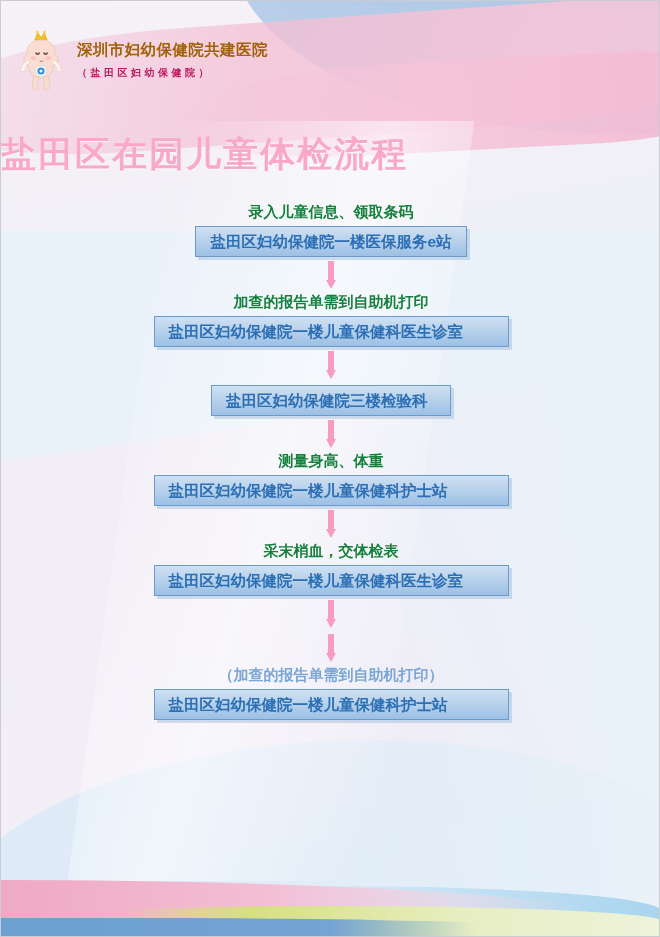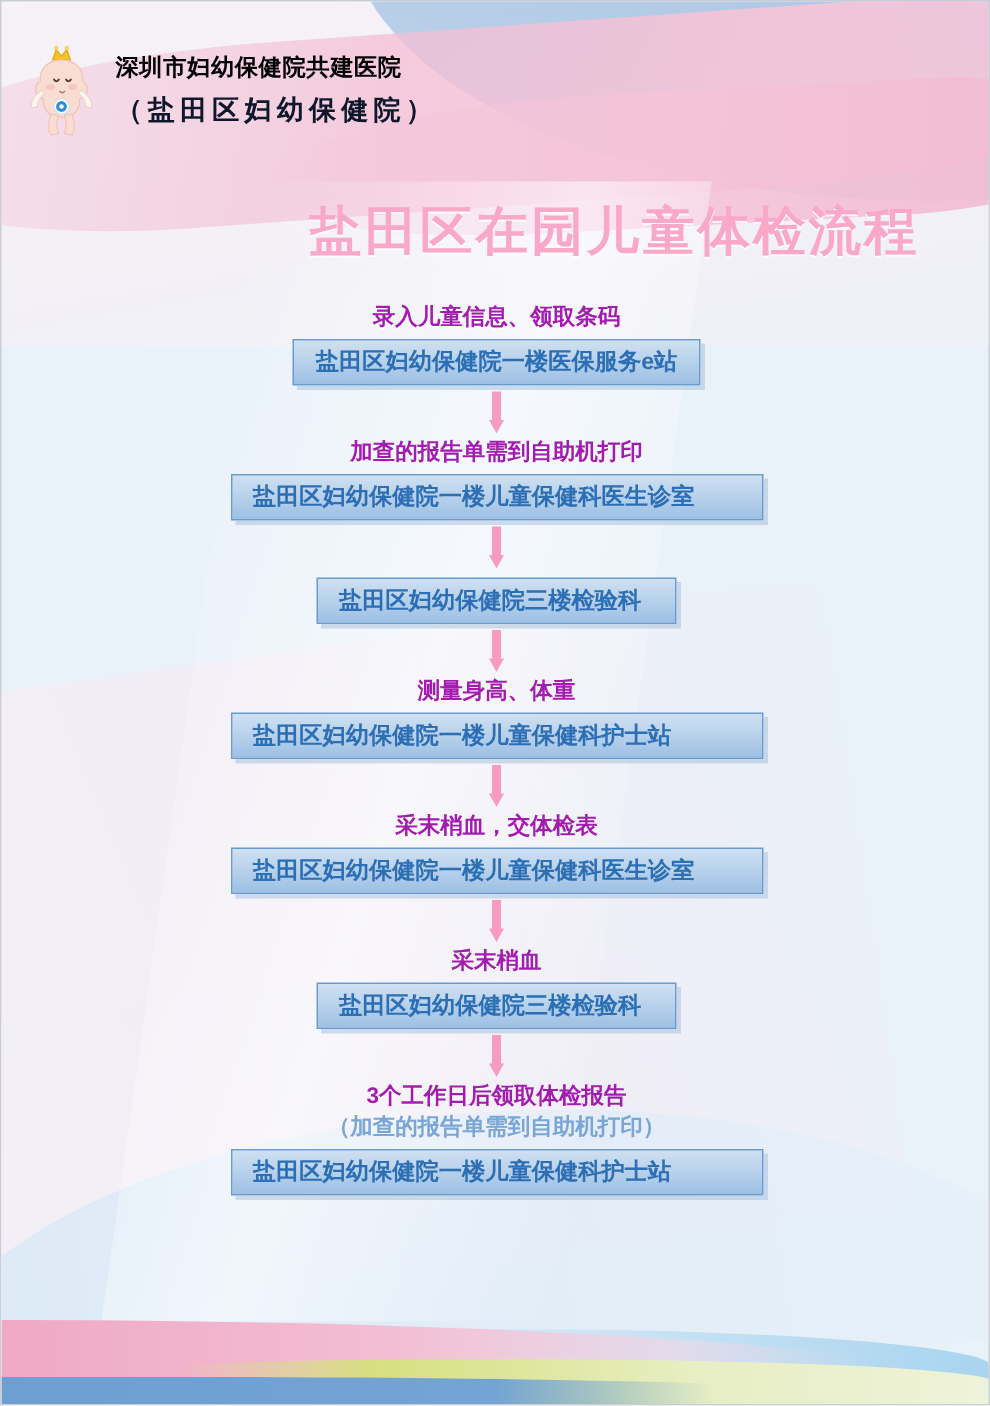--- a/index.html
+++ b/index.html
@@ -112,33 +112,33 @@
     left: 16px; top: 26px;
     display: flex;
     align-items: center;
     gap: 12px;
     z-index: 6;
   }
   .logo-mascot { width: 48px; height: 66px; display: block; }
 
   .hospital-names { display: flex; flex-direction: column; gap: 5px; }
   .hospital-name-1 {
-    font-size: 15.5px; font-weight: bold; color: #000000;
+    font-size: 15.5px; font-weight: bold; color: #a16207;
     letter-spacing: 0.4px; white-space: nowrap;
   }
   .hospital-name-2 {
-    font-size: 18px; font-weight: bold; color: #0f172a;
+    font-size: 10px; font-weight: bold; color: #be185d;
     letter-spacing: 3.5px; white-space: nowrap;
   }
 
   
   .poster-title {
     position: absolute;
     left: 0; top: 130px; width: 612px;
-    text-align: right;
+    text-align: left;
     font-size: 35px;
     font-weight: bold;
     color: #f9a8c6;
     letter-spacing: 2px;
     text-shadow: 0 1px 0 rgba(255,255,255,0.85);
     z-index: 6;
   }
 
   
   .flow {
@@ -147,21 +147,21 @@
     z-index: 6;
     display: flex;
     flex-direction: column;
     align-items: center;
   }
   .flow-step { display: flex; flex-direction: column; align-items: center; width: 100%; }
 
   .step-label {
     font-size: 15px;
     font-weight: bold;
-    color: #a21caf;
+    color: #15803d;
     line-height: 21px;
     text-align: left;
     text-shadow: 0 1px 0 rgba(255,255,255,0.8);
     white-space: nowrap;
   }
   .step-label-sub {
     font-size: 15px;
     font-weight: bold;
     color: #7aa6d6;
     line-height: 21px;
@@ -290,30 +290,25 @@
         <div class="head"></div>
       </div>
       <div class="flow-step">
         <div class="step-label">采末梢血，交体检表</div>
         <div class="step-box wide">盐田区妇幼保健院一楼儿童保健科医生诊室</div>
       </div>
       <div class="arrow">
         <div class="shaft"></div>
         <div class="head"></div>
       </div>
-      <div class="flow-step">
-        <div class="step-label">采末梢血</div>
-        <div class="step-box">盐田区妇幼保健院三楼检验科</div>
-      </div>
-      <div class="arrow">
-        <div class="shaft"></div>
-        <div class="head"></div>
-      </div>
-      <div class="flow-step">
-        <div class="step-label">3个工作日后领取体检报告</div>
+      <div class="arrow">
+        <div class="shaft"></div>
+        <div class="head"></div>
+      </div>
+      <div class="flow-step">
         <div class="step-label-sub">（加查的报告单需到自助机打印）</div>
         <div class="step-box wide">盐田区妇幼保健院一楼儿童保健科护士站</div>
       </div>
     </div>
 
   <div class="wave wave-lightblue"></div>
   <div class="wave wave-pink"></div>
   <div class="wave wave-yellow"></div>
   <div class="wave wave-blue"></div>
 

